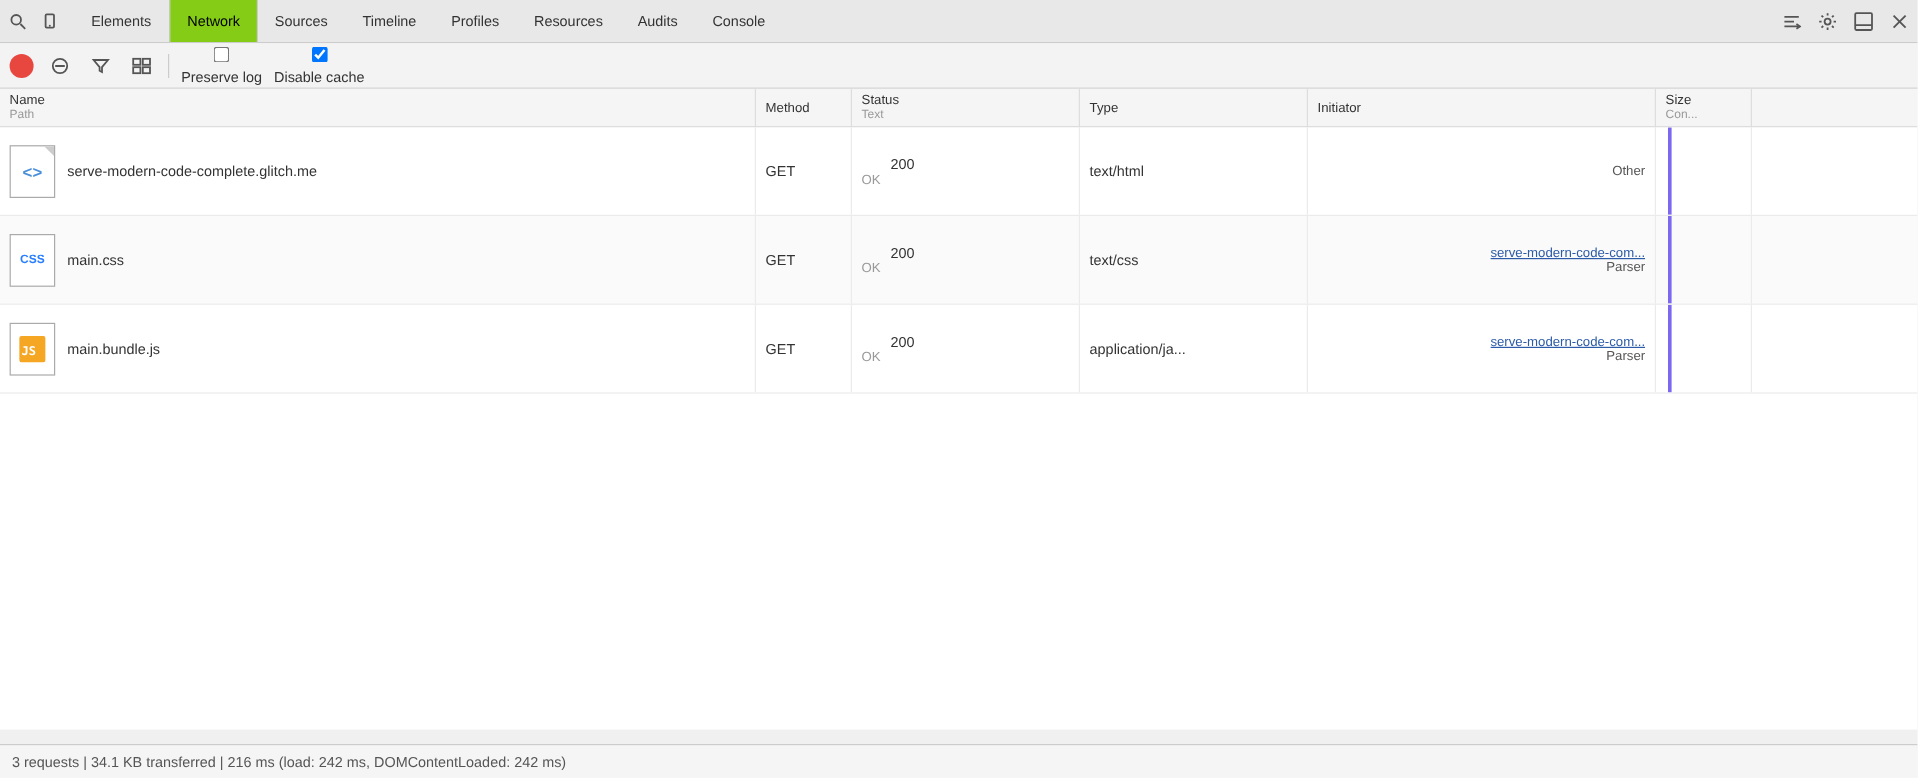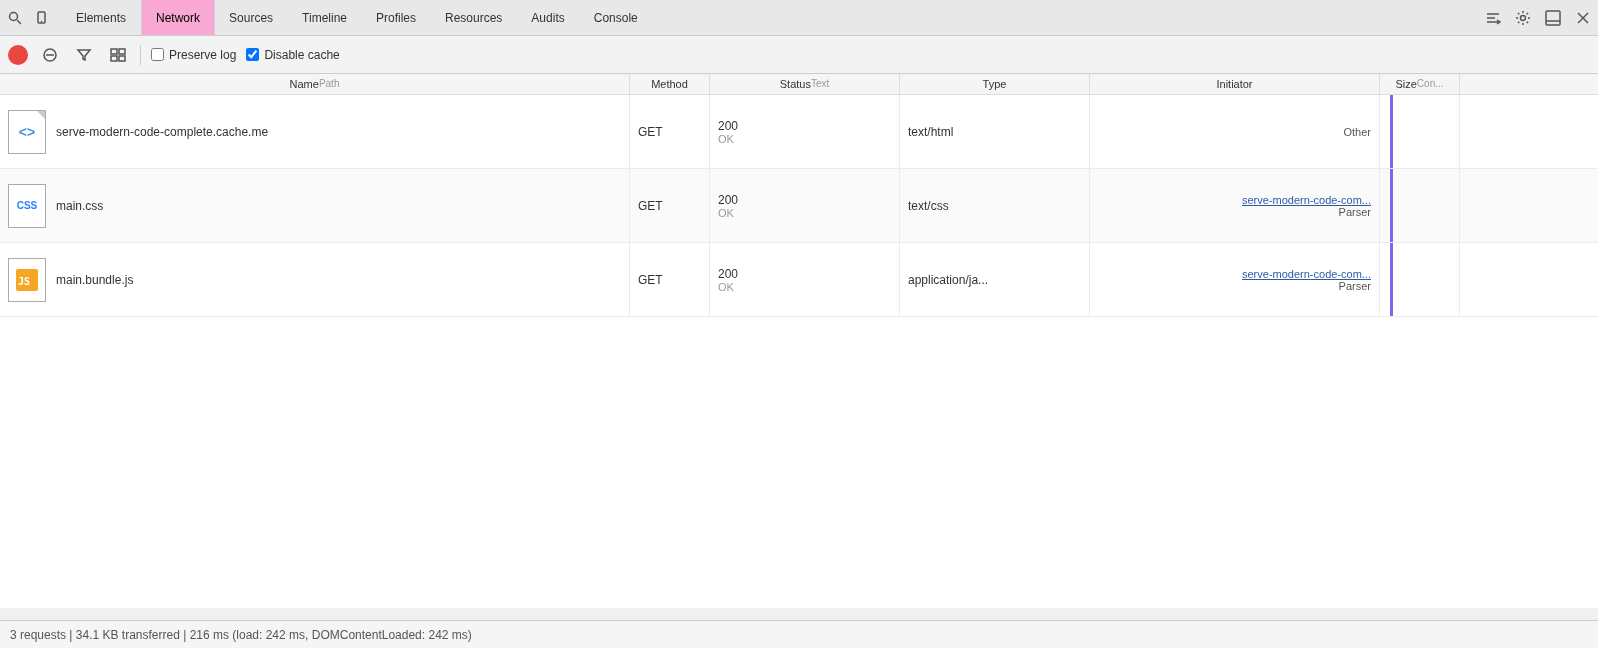--- a/index.html
+++ b/index.html
@@ -49,21 +49,21 @@
       display: flex;
       align-items: center;
       padding: 0 14px;
       font-size: 12px;
       color: #333;
       cursor: pointer;
       border-right: 1px solid transparent;
       white-space: nowrap;
     }
     .nav-tab.active {
-      background: #f9a8d4;
+      background: #84cc16;
       border-left: 1px solid #ccc;
       border-right: 1px solid #ccc;
       font-weight: 500;
       color: #000;
     }
     .top-nav-right {
       display: flex;
       align-items: center;
       gap: 8px;
       margin-left: auto;
@@ -111,20 +111,21 @@
       height: 20px;
       background: #ccc;
     }
     .checkbox-label {
       display: flex;
       align-items: center;
       gap: 5px;
       font-size: 12px;
       color: #333;
       cursor: pointer;
+      flex-direction: column;
     }
     .checkbox-label input[type="checkbox"] {
       width: 13px;
       height: 13px;
       cursor: pointer;
     }
 
     
     .table-container {
       flex: 1;
@@ -144,21 +145,21 @@
       top: 0;
       z-index: 10;
     }
     .th {
       padding: 4px 8px;
       font-size: 11px;
       font-weight: normal;
       color: #333;
       border-right: 1px solid #ddd;
       display: flex;
-      flex-direction: row;
+      flex-direction: column;
       justify-content: center;
     }
     .th .header-sub {
       color: #999;
       font-size: 10px;
     }
     .th-name { width: 630px; min-width: 630px; }
     .th-method { width: 80px; min-width: 80px; }
     .th-status { width: 190px; min-width: 190px; }
     .th-type { width: 190px; min-width: 190px; }
@@ -200,21 +201,21 @@
     }
     .td-type { width: 190px; min-width: 190px; }
     .td-initiator {
       width: 290px;
       min-width: 290px;
       flex-direction: column;
       align-items: flex-end;
       justify-content: center;
     }
 
-    .status-code { font-size: 12px; color: #333; }
+    .status-code { font-size: 12px; color: #333; margin-left: 24px; }
     .status-text { font-size: 11px; color: #999; }
 
     .initiator-link {
       color: #2c5ba8;
       text-decoration: underline;
       font-size: 11px;
       white-space: nowrap;
       overflow: hidden;
       text-overflow: ellipsis;
       max-width: 260px;
@@ -456,21 +457,21 @@
     </div>
   </div>
 
   <div class="table-body">
 
     <div class="table-row">
       <div class="td td-name">
         <div class="file-icon file-icon-html">
           <span class="html-tag">&lt;&gt;</span>
         </div>
-        <span class="file-name">serve-modern-code-complete.cache.me</span>
+        <span class="file-name">serve-modern-code-complete.glitch.me</span>
       </div>
       <div class="td td-method">
         <span>GET</span>
       </div>
       <div class="td td-status">
         <span class="status-code">200</span>
         <span class="status-text">OK</span>
       </div>
       <div class="td td-type">
         <span>text/html</span>

